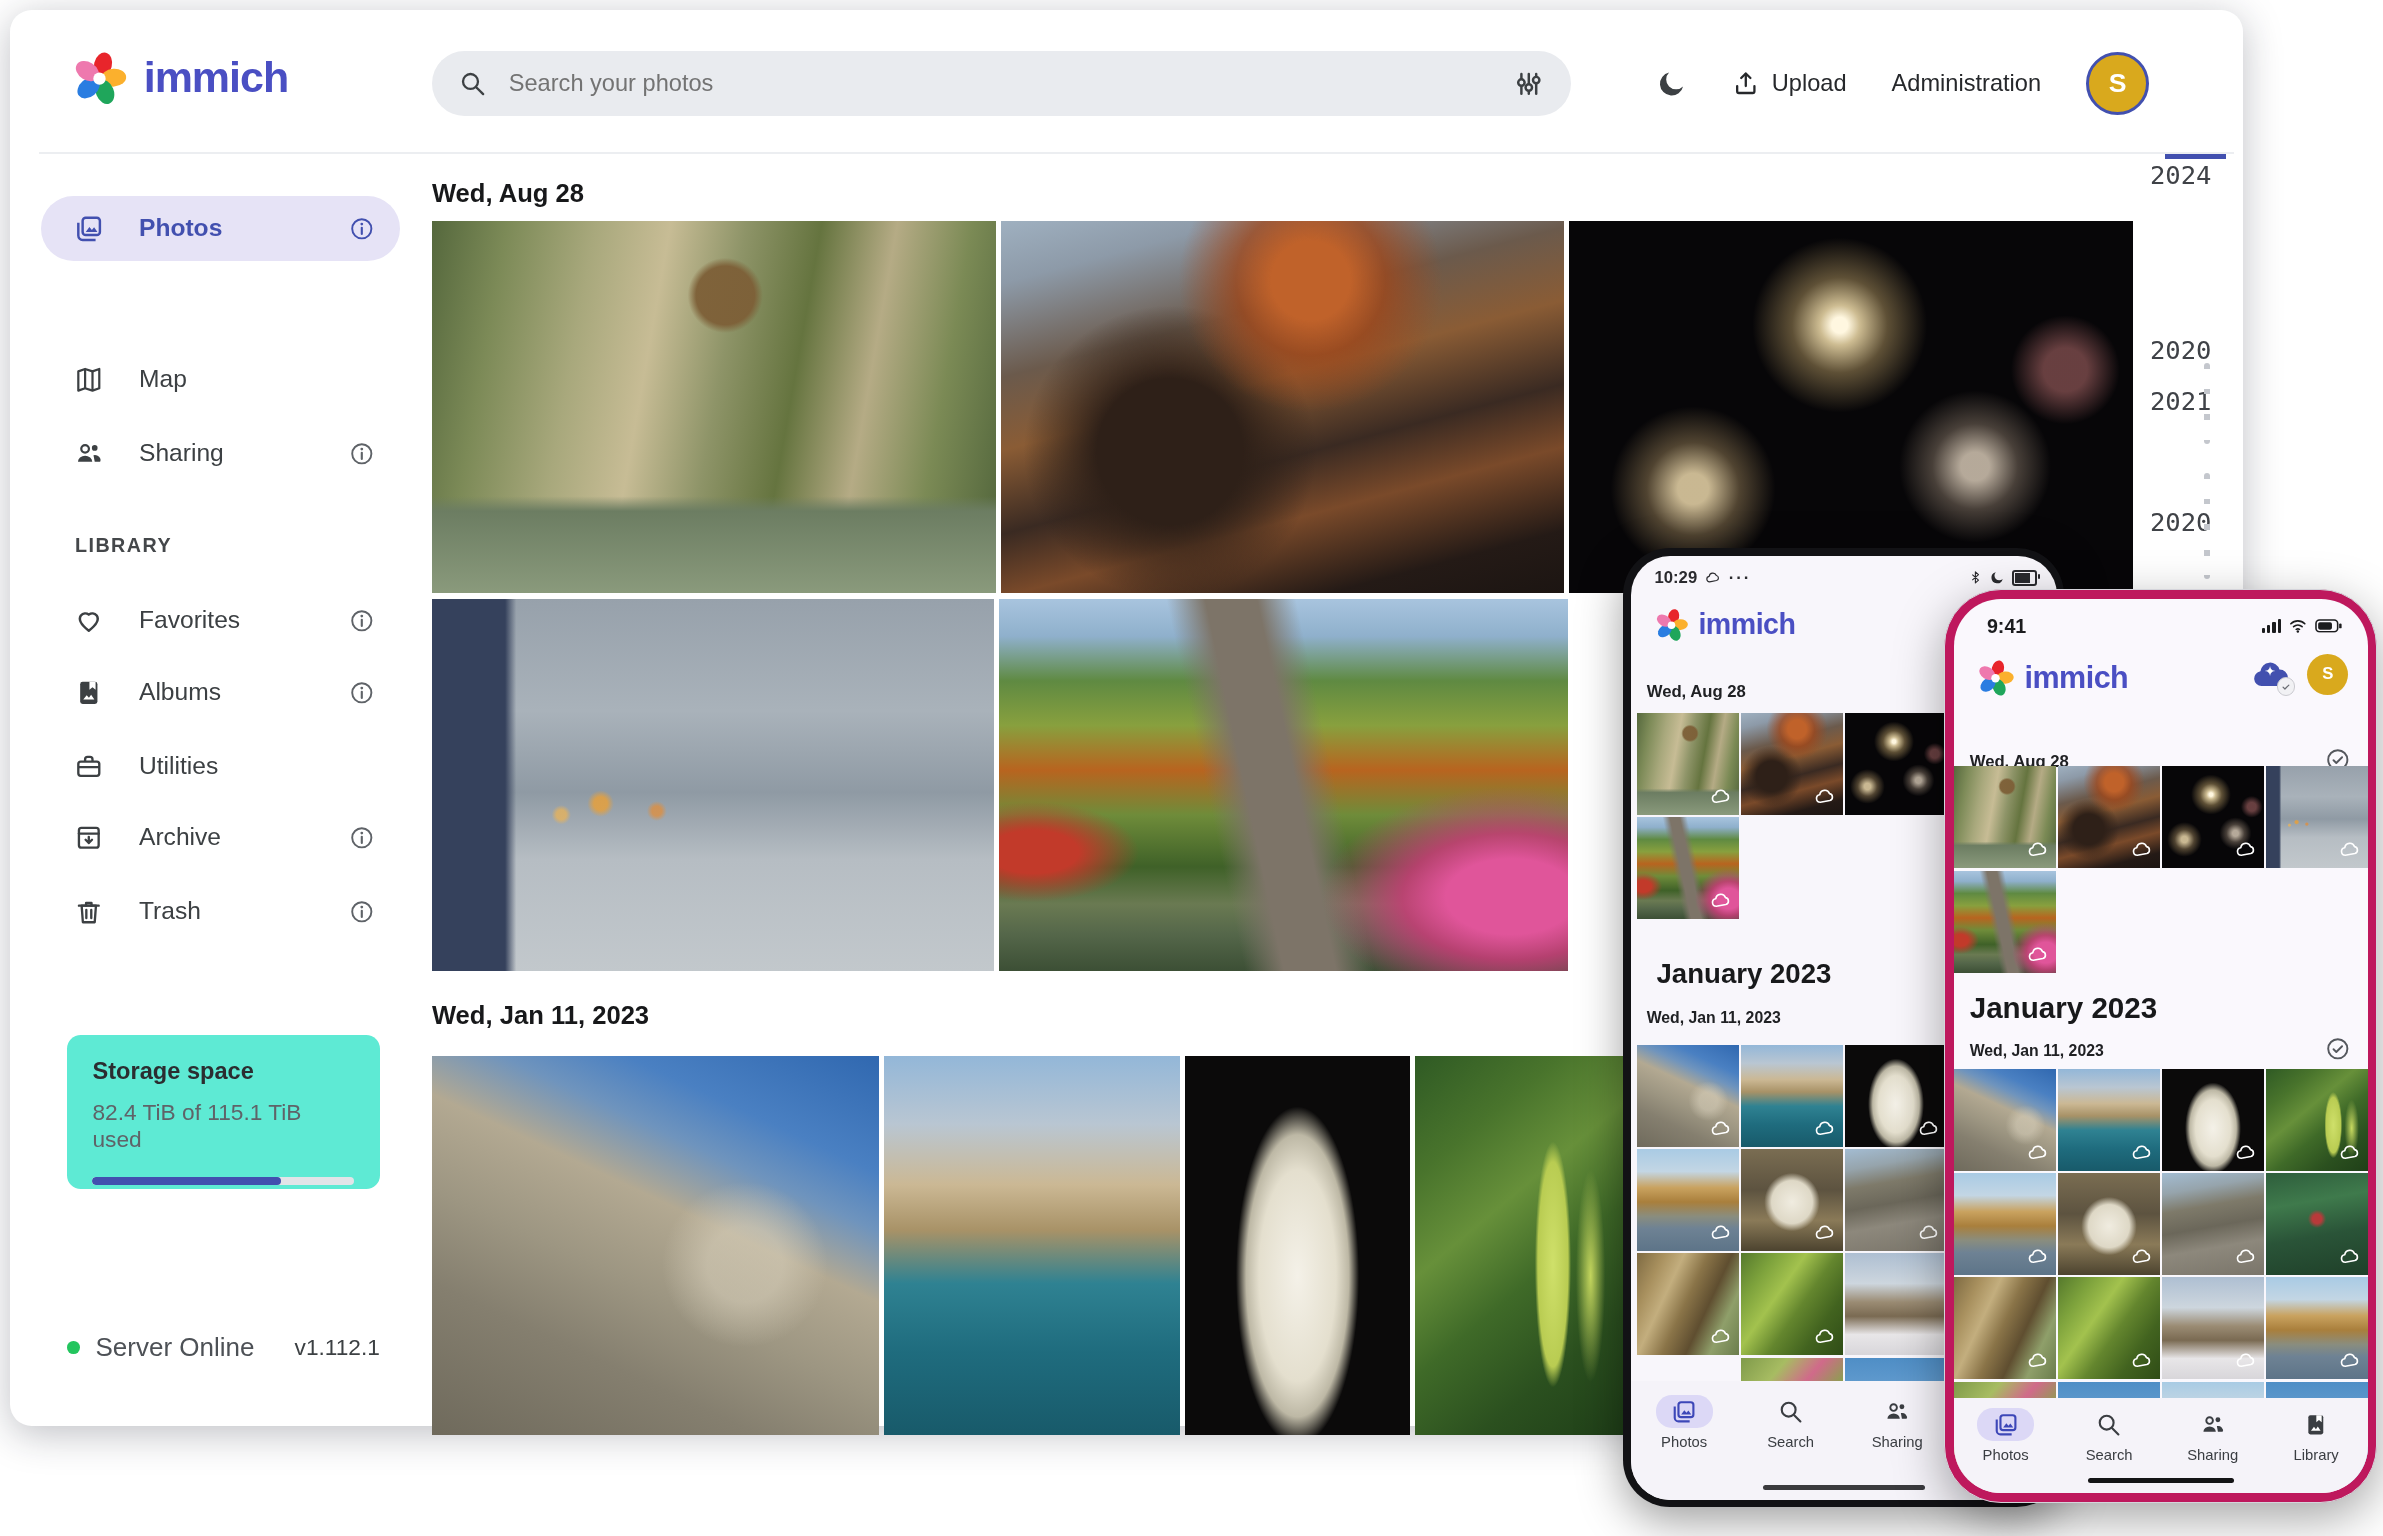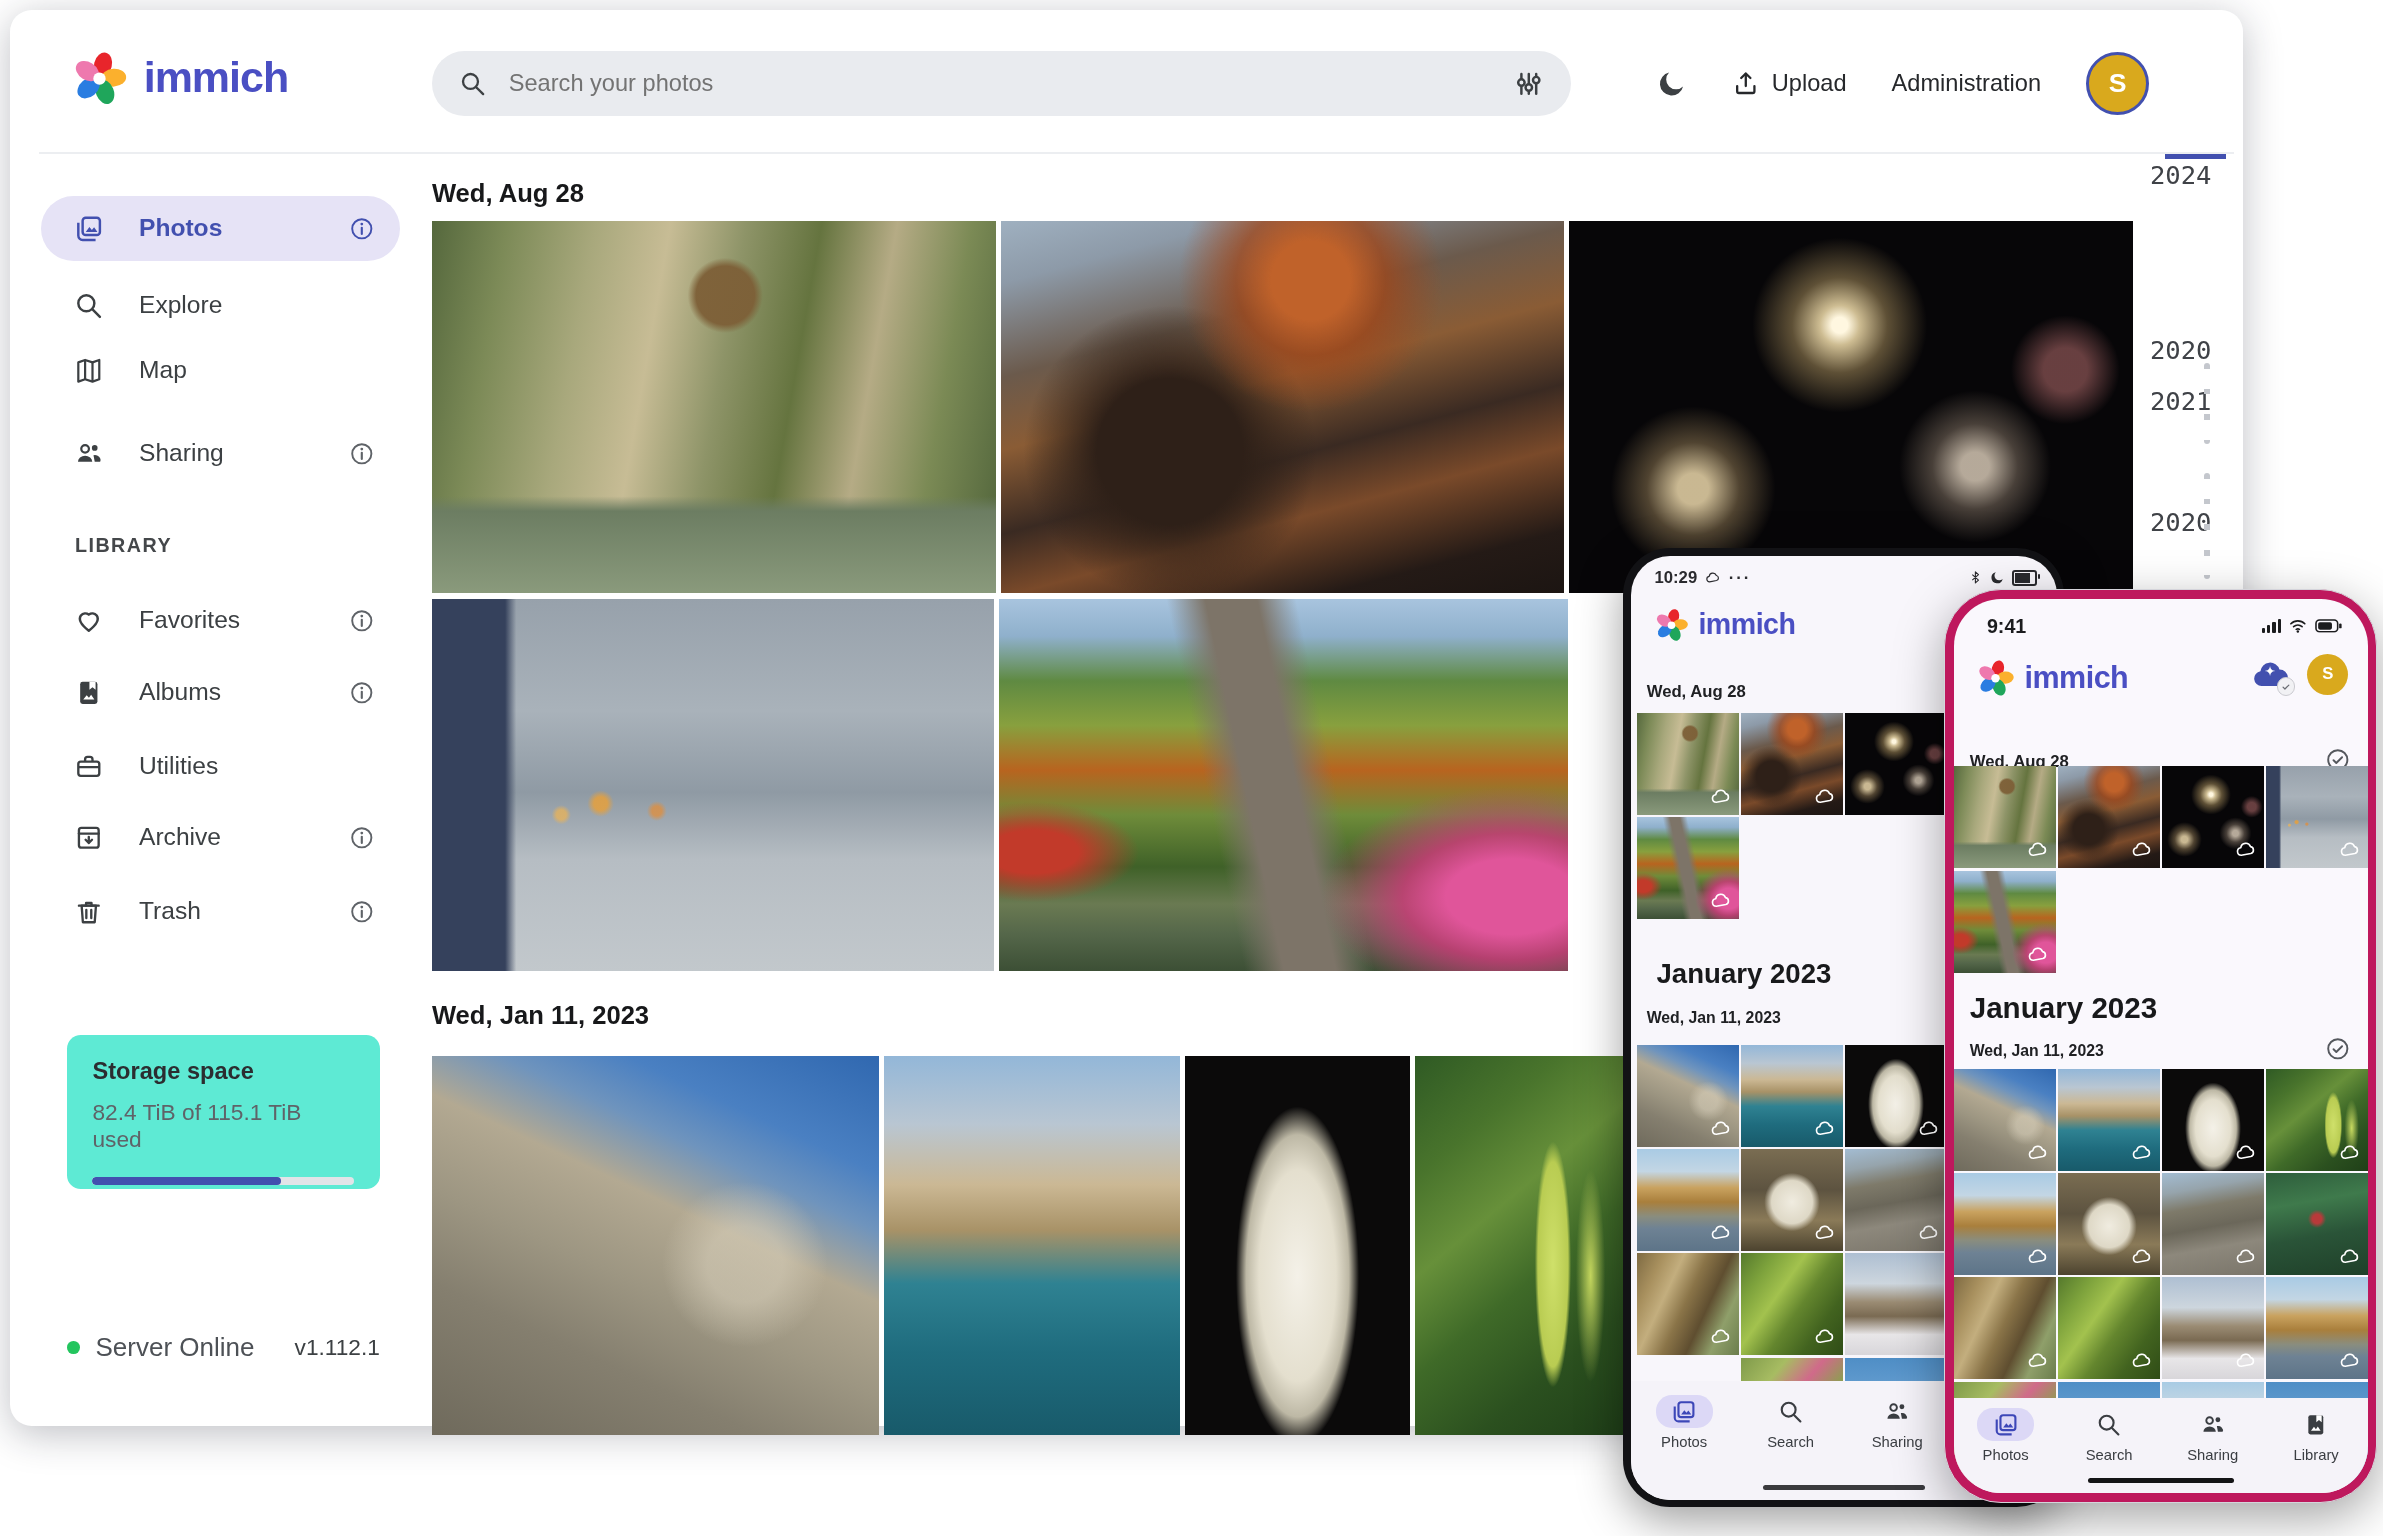--- a/index.html
+++ b/index.html
@@ -305,27 +305,21 @@
 
     <div class="abs side-item active" style="top:186px;">
       <svg class="ic" width="29.6" height="29.6" viewBox="0 0 30 30">
           <use href="#sym-photos"></use>
         </svg>
       <span>Photos</span>
       <svg class="ic info" width="25.6" height="25.6" viewBox="0 0 26 26">
           <use href="#sym-info"></use>
         </svg>
     </div>
-    <div class="abs side-item" style="top:263px;">
-      <svg class="ic" width="29.6" height="29.6" viewBox="0 0 30 30">
-          <use href="#sym-search"></use>
-        </svg>
-      <span>Explore</span>
-    </div>
-    <div class="abs side-item" style="top:328px;">
+    <div class="abs side-item" style="top:337px;">
       <svg class="ic" width="29.6" height="29.6" viewBox="0 0 30 30">
           <use href="#sym-map"></use>
         </svg>
       <span>Map</span>
     </div>
     <div class="abs side-item" style="top:411px;">
       <svg class="ic" width="29.6" height="29.6" viewBox="0 0 30 30">
           <use href="#sym-people"></use>
         </svg>
       <span>Sharing</span>

